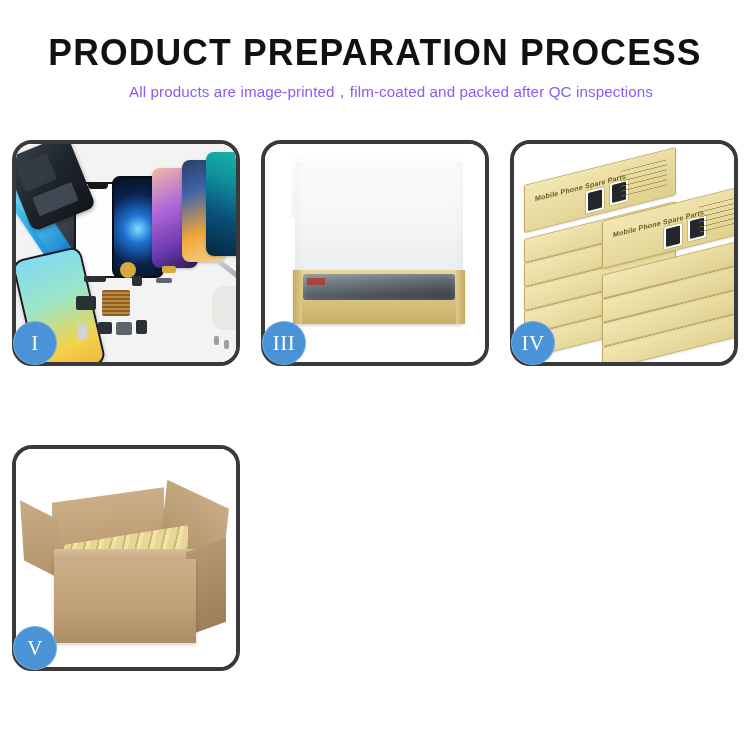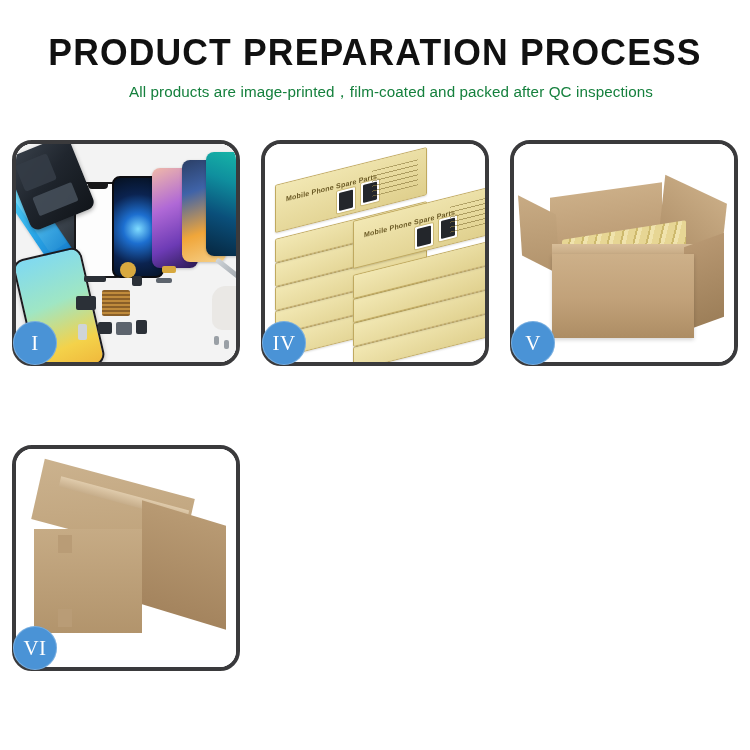--- a/index.html
+++ b/index.html
@@ -14,21 +14,21 @@
   .header{text-align:center;padding-top:34px;}
   .title{
     font-family:"Liberation Sans", sans-serif;
     font-size:37px;font-weight:700;color:#111111;
     letter-spacing:1.2px;line-height:1.05;
     transform:scaleX(0.96);transform-origin:center;
     white-space:nowrap;
   }
   .subtitle{
     margin-top:9px;
-    font-size:15.2px;font-weight:400;color:#15803d;
+    font-size:15.2px;font-weight:400;color:#8b5cf6;
     letter-spacing:0.1px;white-space:nowrap;margin-left:32px;
   }
 
   
   .grid{
     position:absolute;left:12px;top:140px;
     width:726px;
     display:grid;
     grid-template-columns:228px 228px 228px;
     grid-template-rows:226px 226px;
@@ -379,20 +379,31 @@
         <div class="chip dark" style="left:116px;top:132px;width:10px;height:10px;"></div>
         <div class="tweez"></div>
         <div class="hand"></div>
         <div class="chip" style="left:198px;top:192px;width:5px;height:9px;background:#9aa0a6;"></div>
         <div class="chip" style="left:208px;top:196px;width:5px;height:9px;background:#9aa0a6;"></div>
       </div>
       <div class="badge">I</div>
     </div>
 
 
+    <div class="panel">
+      <div class="panel-inner p3">
+        <div class="foam-flapL"></div>
+        <div class="foam-flapR"></div>
+        <div class="foam-back"></div>
+        <div class="foam-lid"></div>
+        <div class="kraft-tray"></div>
+        <div class="screen-in-box"></div>
+      </div>
+      <div class="badge">III</div>
+    </div>
 
     <div class="panel">
       <div class="panel-inner p4">
         <div class="stack">
 
           <div class="kbox kbox-lay" style="top:150px;">
               <div class="face"></div>
             </div>
           <div class="kbox kbox-lay" style="top:126px;">
               <div class="face"></div>
@@ -455,26 +466,15 @@
         <div class="flapR"></div>
         <div class="flapL"></div>
         <div class="inner-boxes"></div>
         <div class="carton-rim"></div>
         <div class="carton-side"></div>
         <div class="carton-body"></div>
       </div>
       <div class="badge">V</div>
     </div>
 
-    <div class="panel">
-      <div class="panel-inner p6">
-        <div class="c6-top"></div>
-        <div class="c6-tape"></div>
-        <div class="c6-right"></div>
-        <div class="c6-front"></div>
-        <div class="c6-seamF"></div>
-        <div class="c6-seamB"></div>
-      </div>
-      <div class="badge">VI</div>
-    </div>
 
   </div>
 </div>
 
 </body></html>

